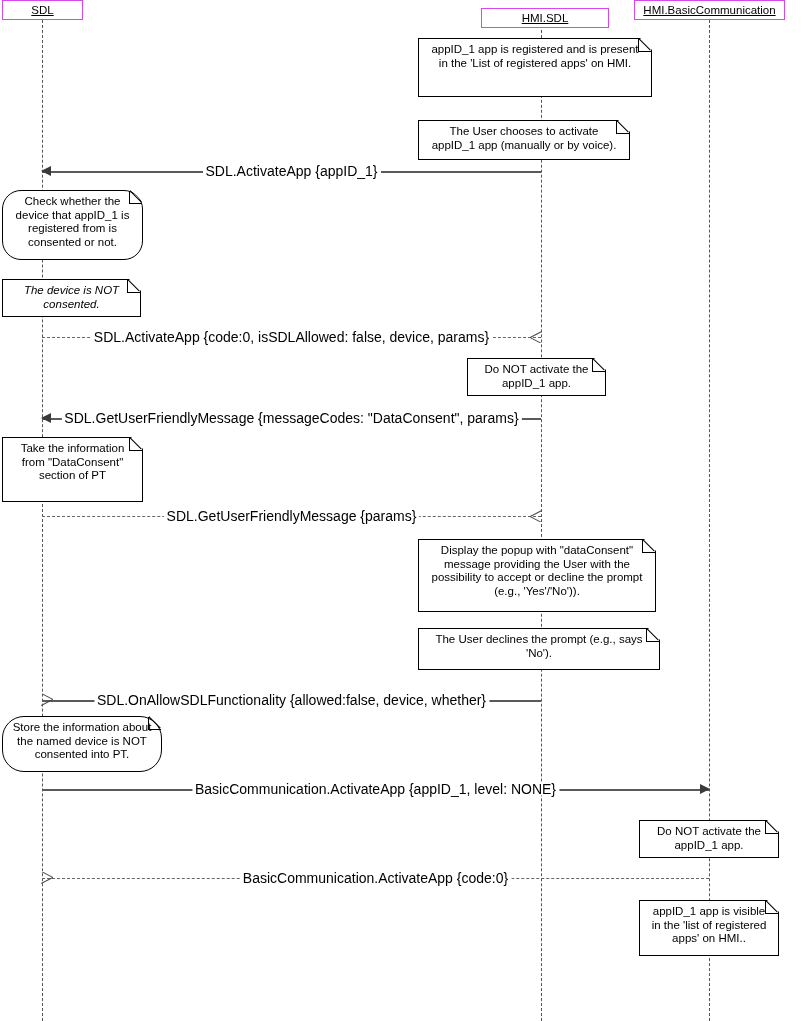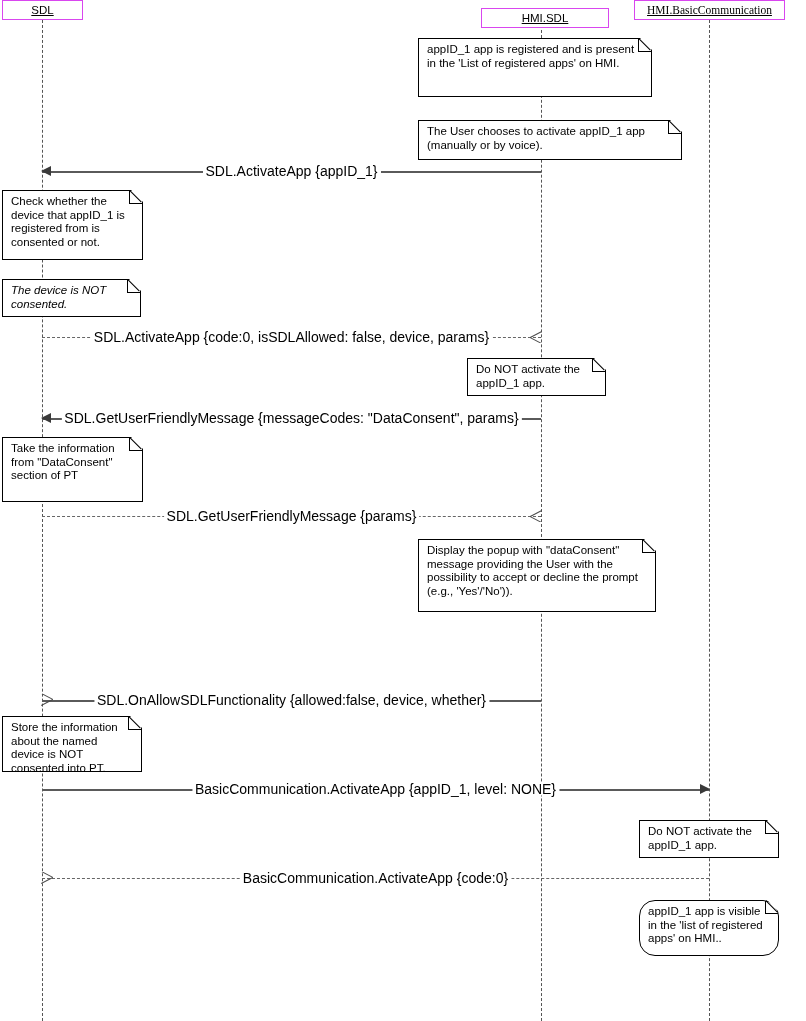--- a/index.html
+++ b/index.html
@@ -42,20 +42,21 @@
   }
 
   
   .note {
     position: absolute;
     box-sizing: border-box;
     background: #ffffff;
     border: 1px solid #000000;
     font-size: 11.5px;
     line-height: 13.5px;
+    text-align: center;
     padding: 4px 8px 2px 8px;
     overflow: visible;
     
     clip-path: polygon(0 0, calc(100% - 12px) 0, 100% 12px, 100% 100%, 0 100%);
   }
   .note .fold {
     position: absolute;
     top: 0;
     right: 0;
     width: 12px;
@@ -165,37 +166,37 @@
   <div class="lifeline-line" style="left:42px; top:20px; height:1001px;"></div>
   <div class="lifeline-line" style="left:541px; top:20px; height:1001px;"></div>
   <div class="lifeline-line" style="left:709px; top:20px; height:1001px;"></div>
 
   <div class="lifeline-head" style="left:2px; top:0px; width:81px;">
     <span>SDL</span>
   </div>
   <div class="lifeline-head" style="left:481px; top:8px; width:128px;">
     <span>HMI.SDL</span>
   </div>
-  <div class="lifeline-head" style="left:634px; top:0px; width:151px;font-family:Liberation Serif, serif;">
+  <div class="lifeline-head" style="left:634px; top:0px; width:151px;">
     <span>HMI.BasicCommunication</span>
   </div>
 
   <div class="note" style="left:418px; top:38px; width:234px; height:59px;">
     <span class="fold-edge"></span>
       <span class="fold"></span>
     <span class="note-text">appID_1 app is registered and is present in the 'List of registered apps' on HMI.</span>
   </div>
 
-  <div class="note" style="left:418px; top:120px; width:264px; height:40px;">
+  <div class="note" style="left:418px; top:120px; width:212px; height:40px;">
     <span class="fold-edge"></span>
       <span class="fold"></span>
     <span class="note-text">The User chooses to activate appID_1 app (manually or by voice).</span>
   </div>
 
-  <div class="note" style="left:2px; top:190px; width:141px; height:70px;">
+  <div class="note" style="left:2px; top:190px; width:141px; height:70px;border-radius:19px;">
     <span class="fold-edge"></span>
       <span class="fold"></span>
     <span class="note-text">Check whether the device that appID_1 is registered from is consented or not.</span>
   </div>
 
   <div class="note" style="left:2px; top:279px; width:139px; height:38px;font-style:italic;">
     <span class="fold-edge"></span>
       <span class="fold"></span>
     <span class="note-text">The device is NOT consented.</span>
   </div>
@@ -211,34 +212,39 @@
       <span class="fold"></span>
     <span class="note-text">Take the information from "DataConsent" section of PT</span>
   </div>
 
   <div class="note" style="left:418px; top:539px; width:238px; height:73px;">
     <span class="fold-edge"></span>
       <span class="fold"></span>
     <span class="note-text">Display the popup with  "dataConsent" message providing the User with the possibility to accept or decline the prompt (e.g., 'Yes'/'No')).</span>
   </div>
 
-
-  <div class="note" style="left:2px; top:716px; width:140px; height:56px;">
+  <div class="note" style="left:418px; top:628px; width:242px; height:42px;">
+    <span class="fold-edge"></span>
+      <span class="fold"></span>
+    <span class="note-text">The User declines the prompt (e.g., says 'No').</span>
+  </div>
+
+  <div class="note" style="left:2px; top:716px; width:160px; height:56px;border-radius:22px;">
     <span class="fold-edge"></span>
       <span class="fold"></span>
     <span class="note-text">Store the information about the named device is NOT consented into PT.</span>
   </div>
 
   <div class="note" style="left:639px; top:820px; width:140px; height:38px;">
     <span class="fold-edge"></span>
       <span class="fold"></span>
     <span class="note-text">Do NOT activate the appID_1 app.</span>
   </div>
 
-  <div class="note" style="left:639px; top:900px; width:140px; height:56px;border-radius:16px;">
+  <div class="note" style="left:639px; top:900px; width:140px; height:56px;">
     <span class="fold-edge"></span>
       <span class="fold"></span>
     <span class="note-text">appID_1 app is visible in the 'list of registered apps' on HMI..</span>
   </div>
 
   <div class="msg" style="left:42px; top:171px; width:499px;">
     <span class="line"></span>
     <span class="arrow-solid-left"></span>
     <span class="label">SDL.ActivateApp {appID_1}</span>
   </div>

